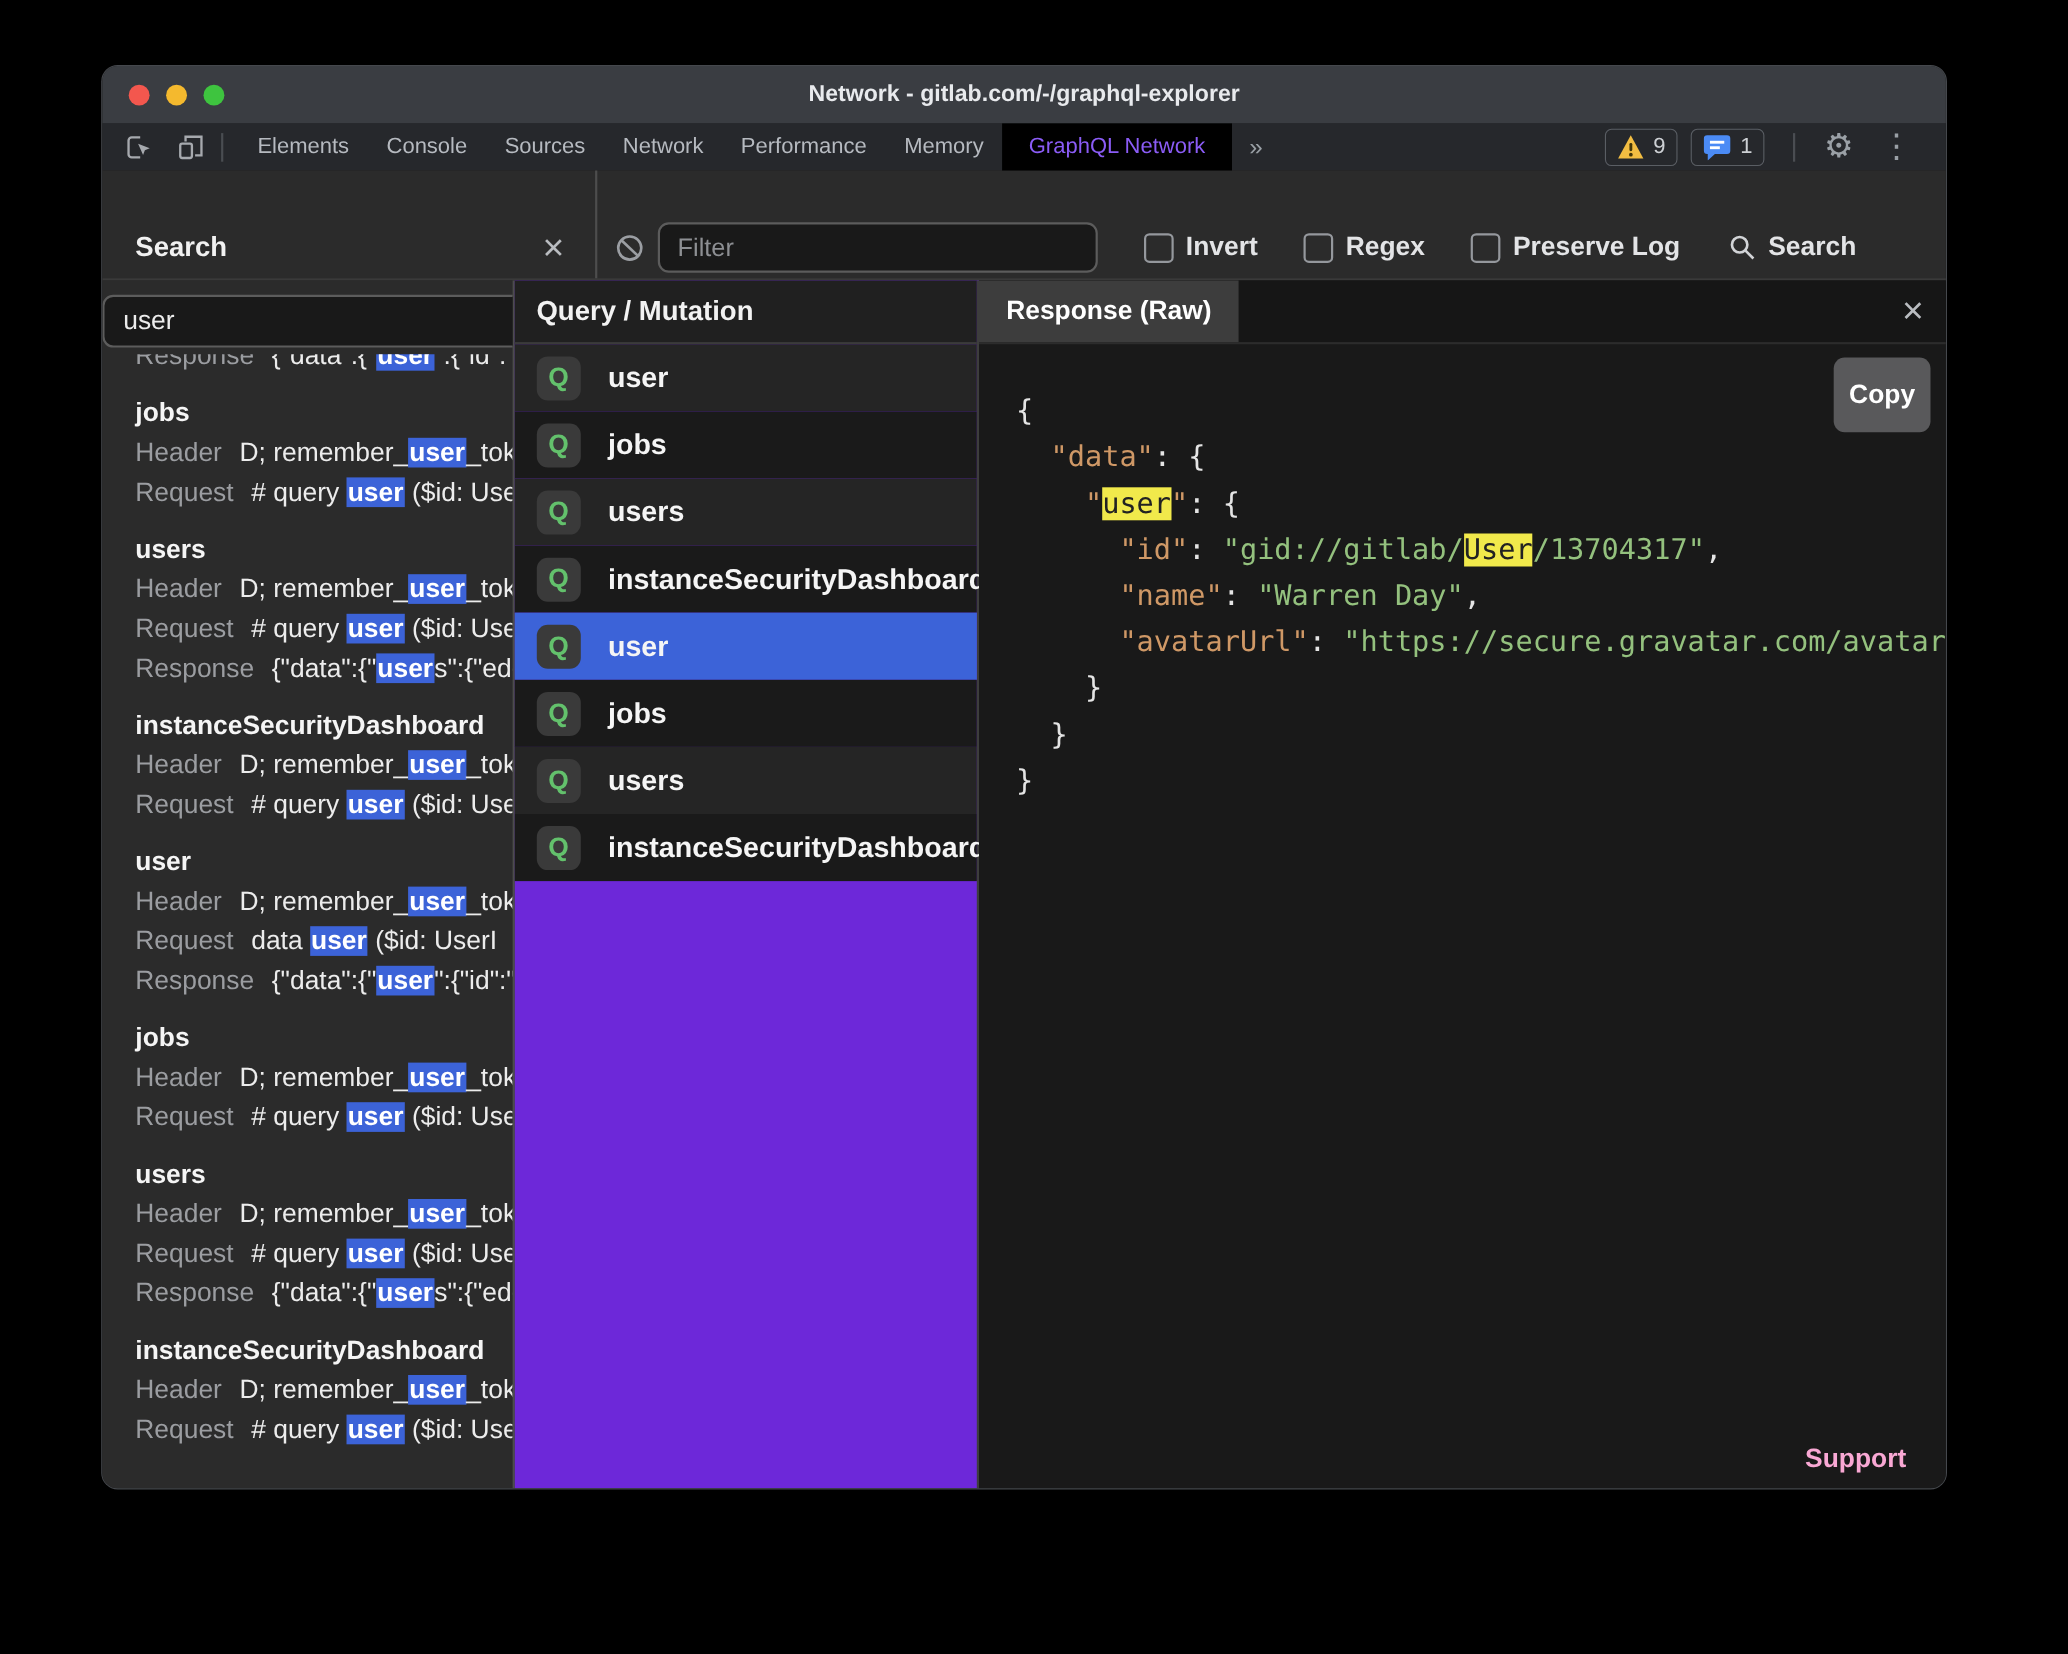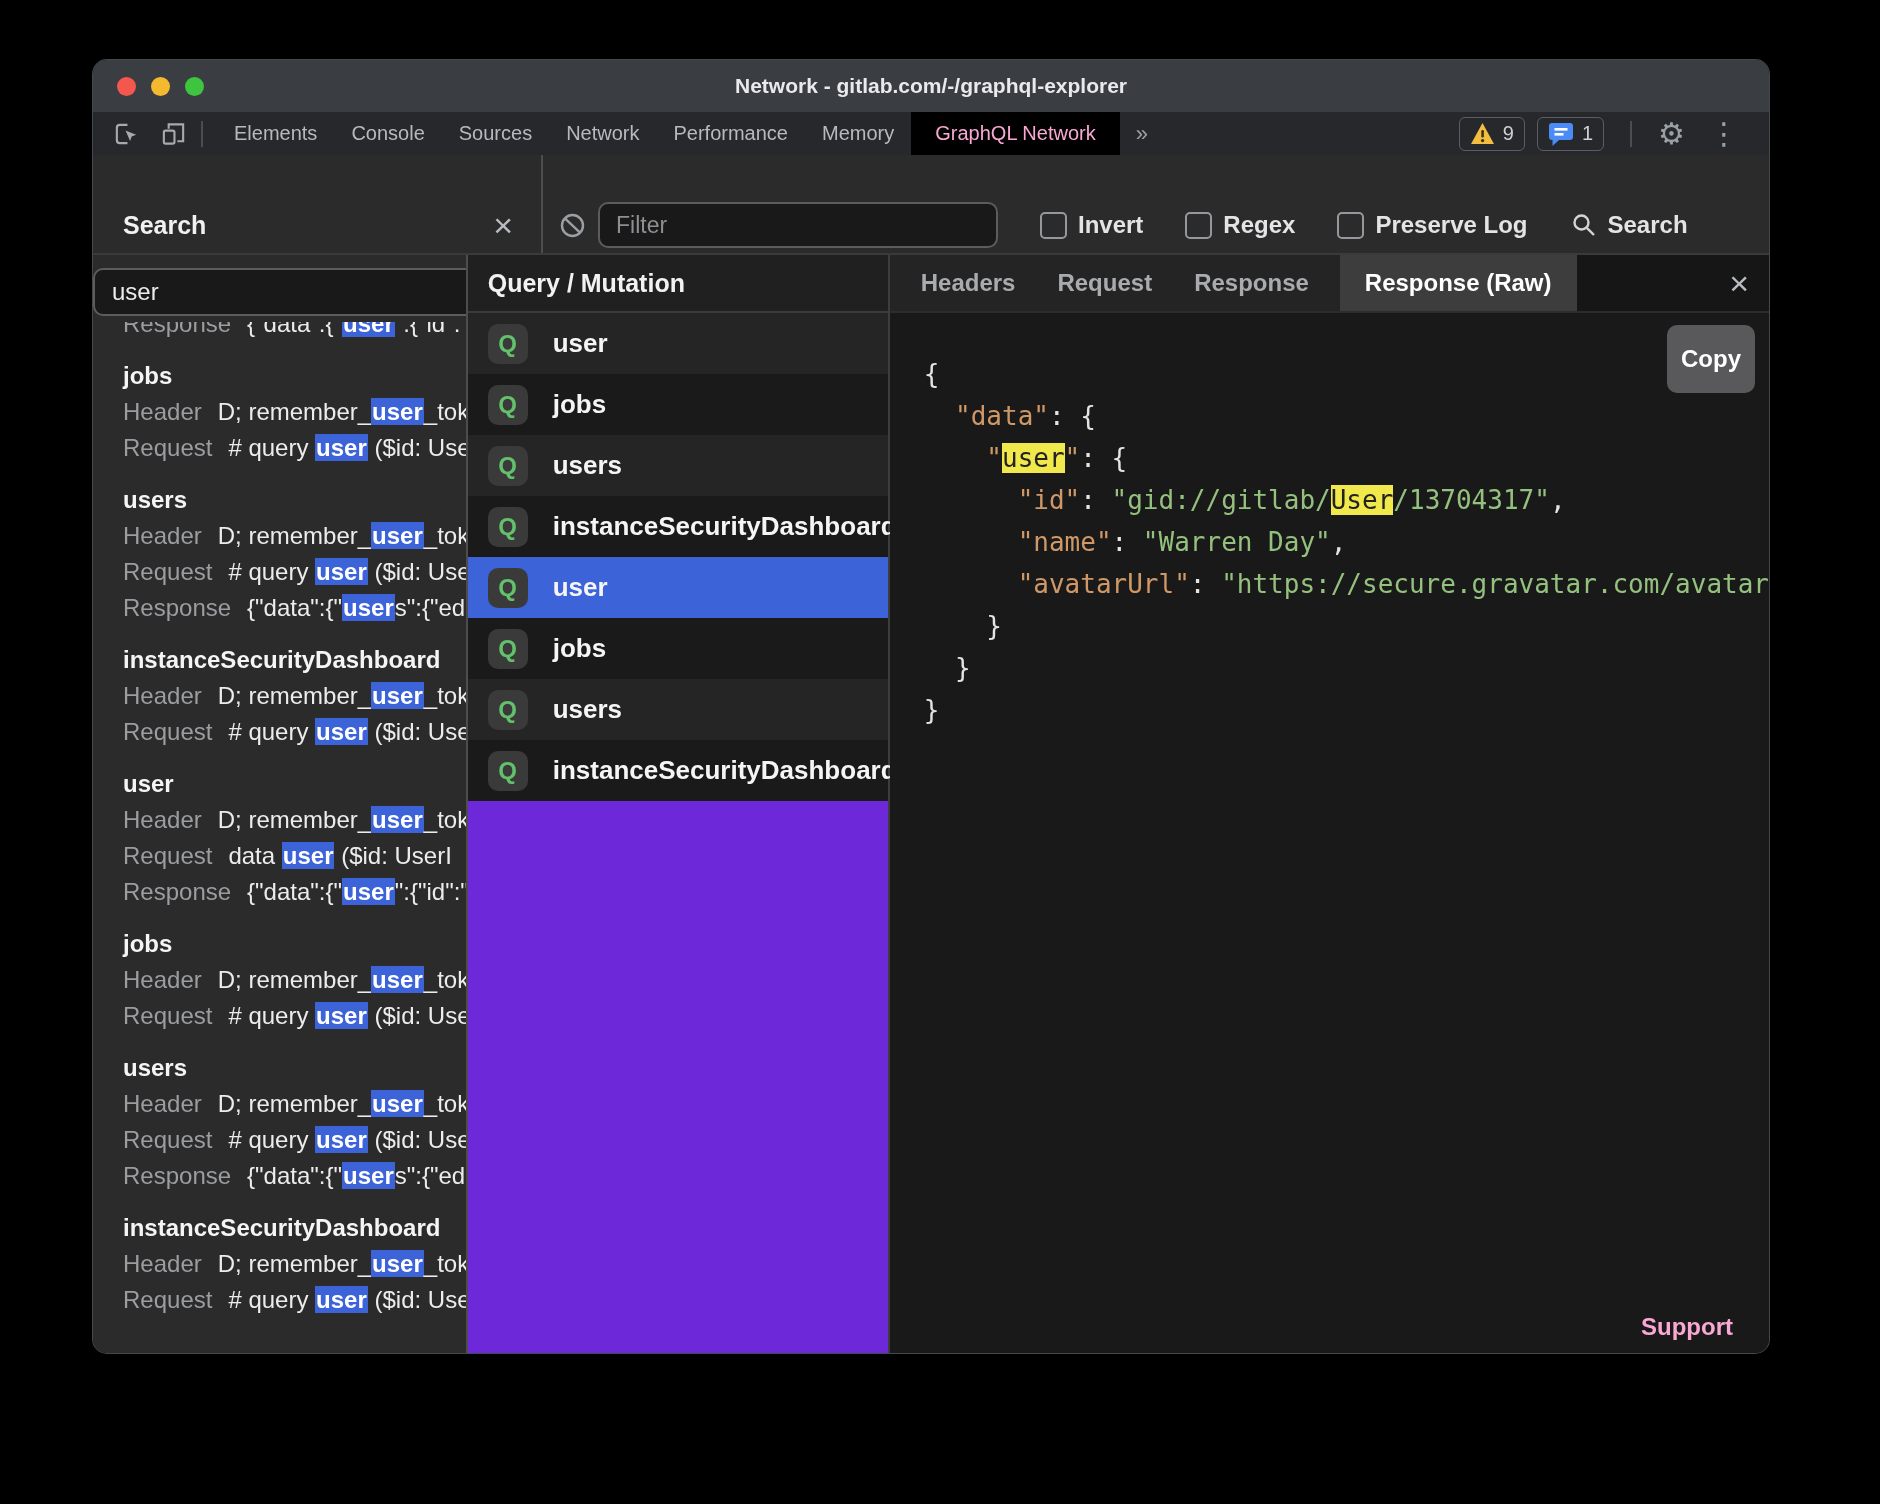--- a/index.html
+++ b/index.html
@@ -10,21 +10,21 @@
   .titlebar{height:52px;background:#3a3d42;display:flex;align-items:center;justify-content:center;position:relative;}
   .traffic{position:absolute;left:24px;top:0;height:52px;display:flex;align-items:center;gap:15px;}
   .light{width:19px;height:19px;border-radius:50%;}
   .title{font-size:21px;font-weight:700;color:#e8eaed;}
   
   .tabbar{height:43px;background:#26282c;display:flex;align-items:stretch;}
   .tb-icons{display:flex;align-items:center;padding-left:20px;gap:20px;}
   .vsep{width:2px;height:26px;background:#4a4d52;align-self:center;margin:0 14px;}
   .mtabs{display:flex;align-items:stretch;}
   .mtab{display:flex;align-items:center;padding:0 17px;font-size:20px;color:#b6bac0;cursor:default;}
-  .mtab.active{background:#000;color:#f9a8d4;padding:0 24px;}
+  .mtab.active{background:#000;color:#8b5cf6;padding:0 24px;}
   .chevron{display:flex;align-items:center;padding:0 16px;color:#9aa0a6;font-size:22px;}
   .tb-spacer{flex:1;}
   .badge{align-self:center;height:32px;border:1px solid #5a5e64;border-radius:6px;display:flex;align-items:center;
     padding:0 10px;gap:8px;margin-right:12px;color:#cdd0d4;font-size:20px;}
   .tb-right{display:flex;align-items:stretch;padding-right:18px;}
   .glyph-icon{align-self:center;color:#9aa0a6;font-size:30px;line-height:1;padding:0 12px;}
   
   .subbar{height:100px;display:flex;background:#2b2b2b;border-bottom:2px solid #3a3a3a;box-sizing:border-box;}
   .subbar-left{width:450px;box-sizing:border-box;border-right:2px solid #4d4d4d;display:flex;align-items:center;
     justify-content:space-between;padding:42px 28px 0 30px;}
@@ -271,25 +271,20 @@
           </div>
           <div class="qrow">
             <span class="qbadge">Q</span>
             <span>instanceSecurityDashboard</span>
           </div>
         </div>
     </div>
 
     <div class="right-panel">
       <div class="rtabs" id="rtabs">
-        <div class="rtabs-left" id="rtabs-left">
-            <div class="rtab">Headers</div>
-            <div class="rtab">Request</div>
-            <div class="rtab">Response</div>
-          </div>
       <div class="rtab active">Response (Raw)</div>
           <div class="rtab-spacer"></div>
           <span class="close-x">×</span>
         </div>
       <div class="rcontent">
         <button class="copy-btn">Copy</button>
         <pre class="json" id="json"><div><span class="p">{</span></div><div><span class="p">  </span><span class="k">"data"</span><span class="p">: {</span></div><div><span class="p">    </span><span class="k">"</span><span class="jhl">user</span><span class="k">"</span><span class="p">: {</span></div><div><span class="p">      </span><span class="k">"id"</span><span class="p">: </span><span class="s">"gid://gitlab/</span><span class="jhl">User</span><span class="s">/13704317"</span><span class="p">,</span></div><div><span class="p">      </span><span class="k">"name"</span><span class="p">: </span><span class="s">"Warren Day"</span><span class="p">,</span></div><div><span class="p">      </span><span class="k">"avatarUrl"</span><span class="p">: </span><span class="s">"https://secure.gravatar.com/avatar</span></div><div><span class="p">    }</span></div><div><span class="p">  }</span></div><div><span class="p">}</span></div></pre>
         <div class="support">Support</div>
       </div>
     </div>

